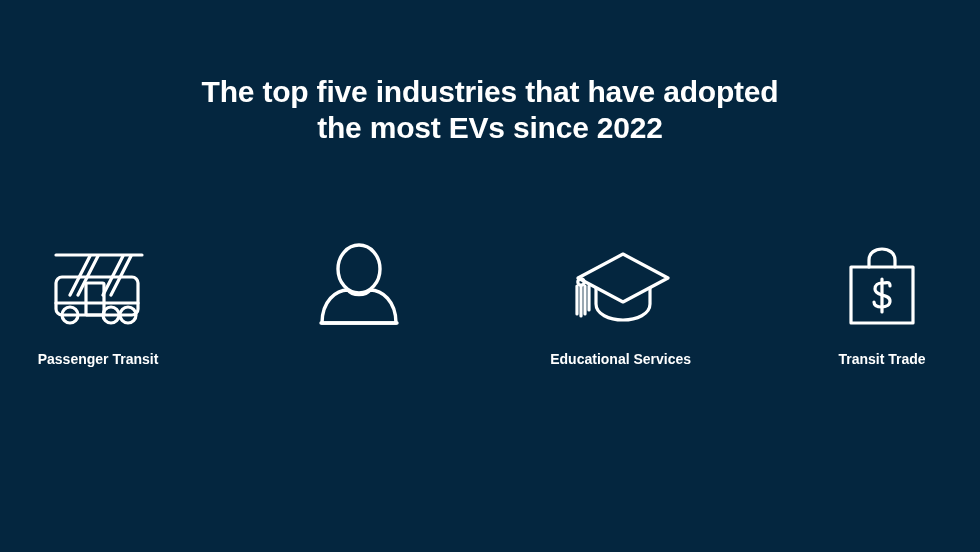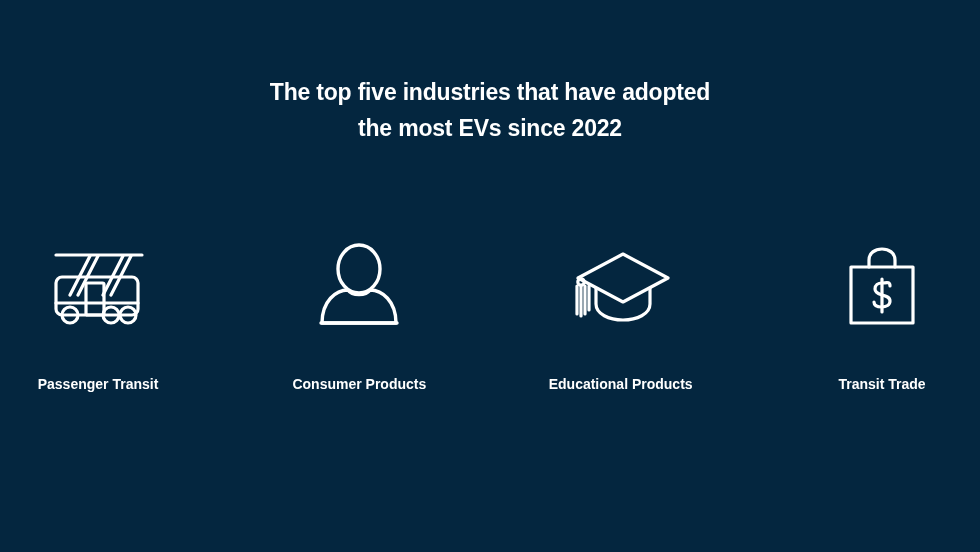--- a/index.html
+++ b/index.html
@@ -22,21 +22,21 @@
   }
   #title {
     position: absolute;
     top: 74px;
     left: 0;
     width: 980px;
     text-align: center;
     color: #ffffff;
     font-family: "Liberation Sans", sans-serif;
     font-weight: bold;
-    font-size: 23px;
+    font-size: 30px;
     line-height: 36px;
     letter-spacing: -0.2px;
     white-space: pre-line;
   }
   #cards {
     position: absolute;
     top: 240px;
     left: 0;
     width: 980px;
     height: 160px;
@@ -45,21 +45,20 @@
     align-items: flex-start;
     justify-content: space-between;
     padding: 0 0px;
     box-sizing: border-box;
   }
   .card {
     width: 196px;
     display: flex;
     flex-direction: column;
     align-items: center;
-    gap: 25px;
   }
   .icon-wrap {
     width: 110px;
     height: 92px;
     display: flex;
     align-items: center;
     justify-content: center;
   }
   .icon-wrap svg {
     display: block;
@@ -116,40 +115,39 @@
       <div class="icon-wrap">
         <svg width="82" height="86" viewBox="0 0 82 86" fill="none" stroke="#ffffff" stroke-width="3.4" stroke-linecap="round" stroke-linejoin="round">
 
           <ellipse cx="41" cy="26" rx="21" ry="24"></ellipse>
 
           <path d="M4 80 C4 58 18 47 30 47 C34 53 48 53 52 47 C64 47 78 58 78 80 Z"></path>
 
           <line x1="3" y1="80" x2="79" y2="80"></line>
         </svg>
       </div>
-      <div class="card-label">Consumer Products</div>
     </div>
 
     <div class="card">
       <div class="icon-wrap">
         <svg width="100" height="80" viewBox="0 0 100 80" fill="none" stroke="#ffffff" stroke-width="3.2" stroke-linecap="round" stroke-linejoin="round">
 
           <path d="M52 8 L97 32 L52 56 L7 32 Z"></path>
 
           <path d="M25 42 L25 58 C25 68 38 74 52 74 C66 74 79 68 79 58 L79 42"></path>
 
           <circle cx="10" cy="36" r="3.2"></circle>
 
           <line x1="6" y1="40" x2="6" y2="68"></line>
           <line x1="10" y1="40" x2="10" y2="70"></line>
           <line x1="14" y1="40" x2="14" y2="68"></line>
           <line x1="18" y1="40" x2="18" y2="64"></line>
         </svg>
       </div>
-      <div class="card-label">Educational Products</div>
+      <div class="card-label">Educational Services</div>
     </div>
 
     <div class="card">
       <div class="icon-wrap">
         <svg width="74" height="80" viewBox="0 0 74 80" fill="none" stroke="#ffffff" stroke-width="3.2" stroke-linecap="round" stroke-linejoin="round">
 
           <path d="M24 21 L24 14 C24 7 30 3 37 3 C44 3 50 7 50 14 L50 21"></path>
 
           <rect x="6" y="21" width="62" height="56"></rect>
 

